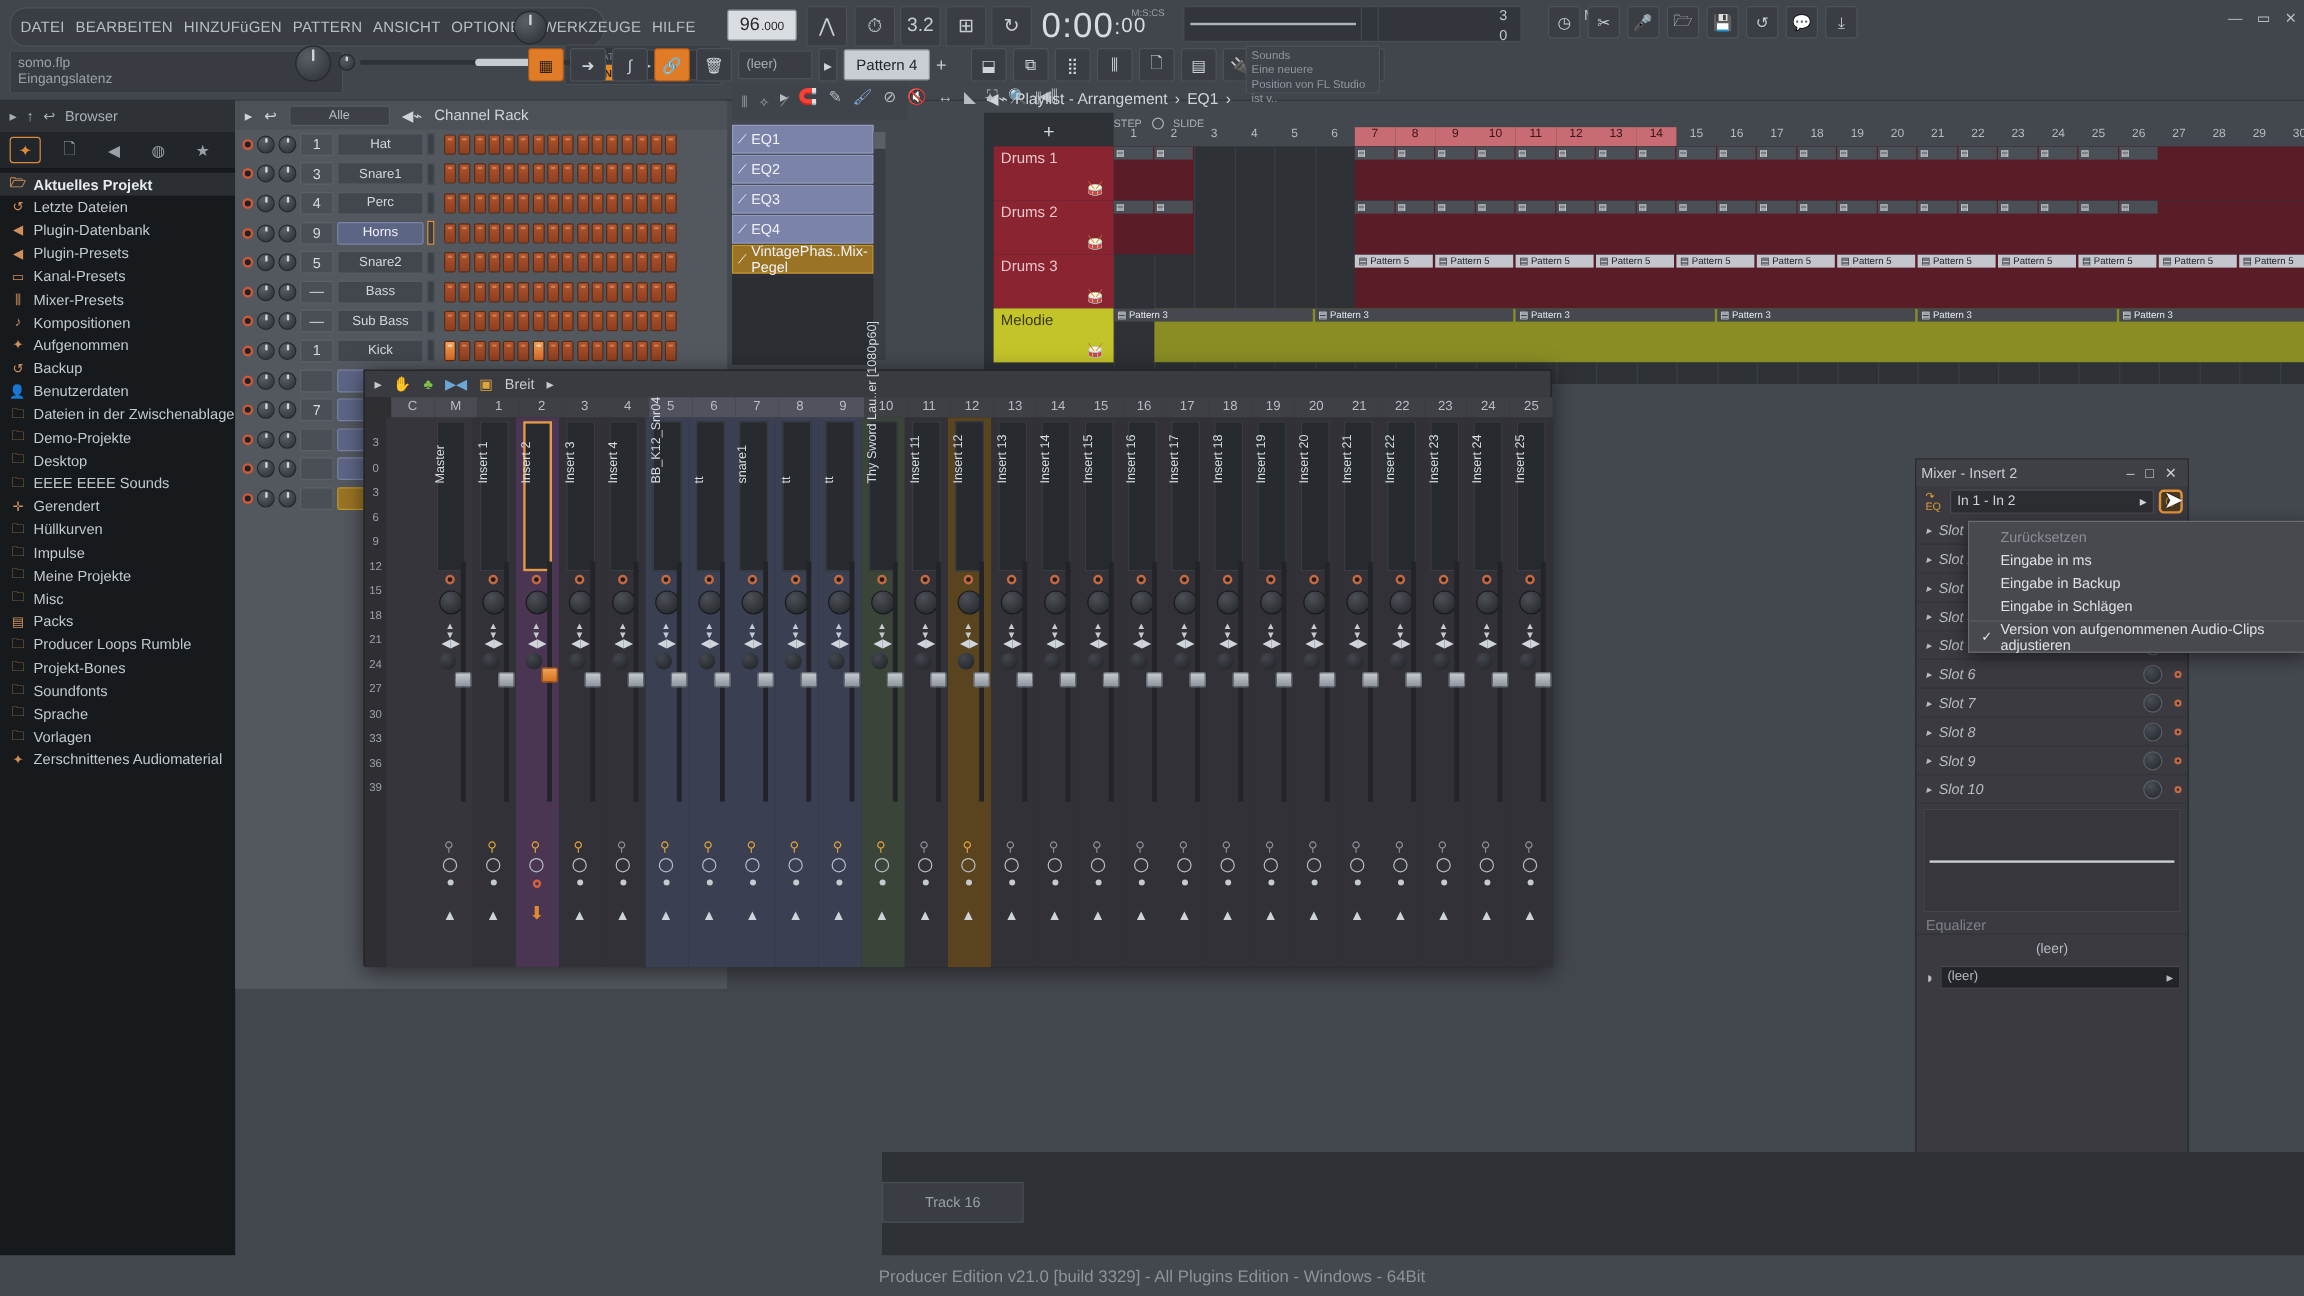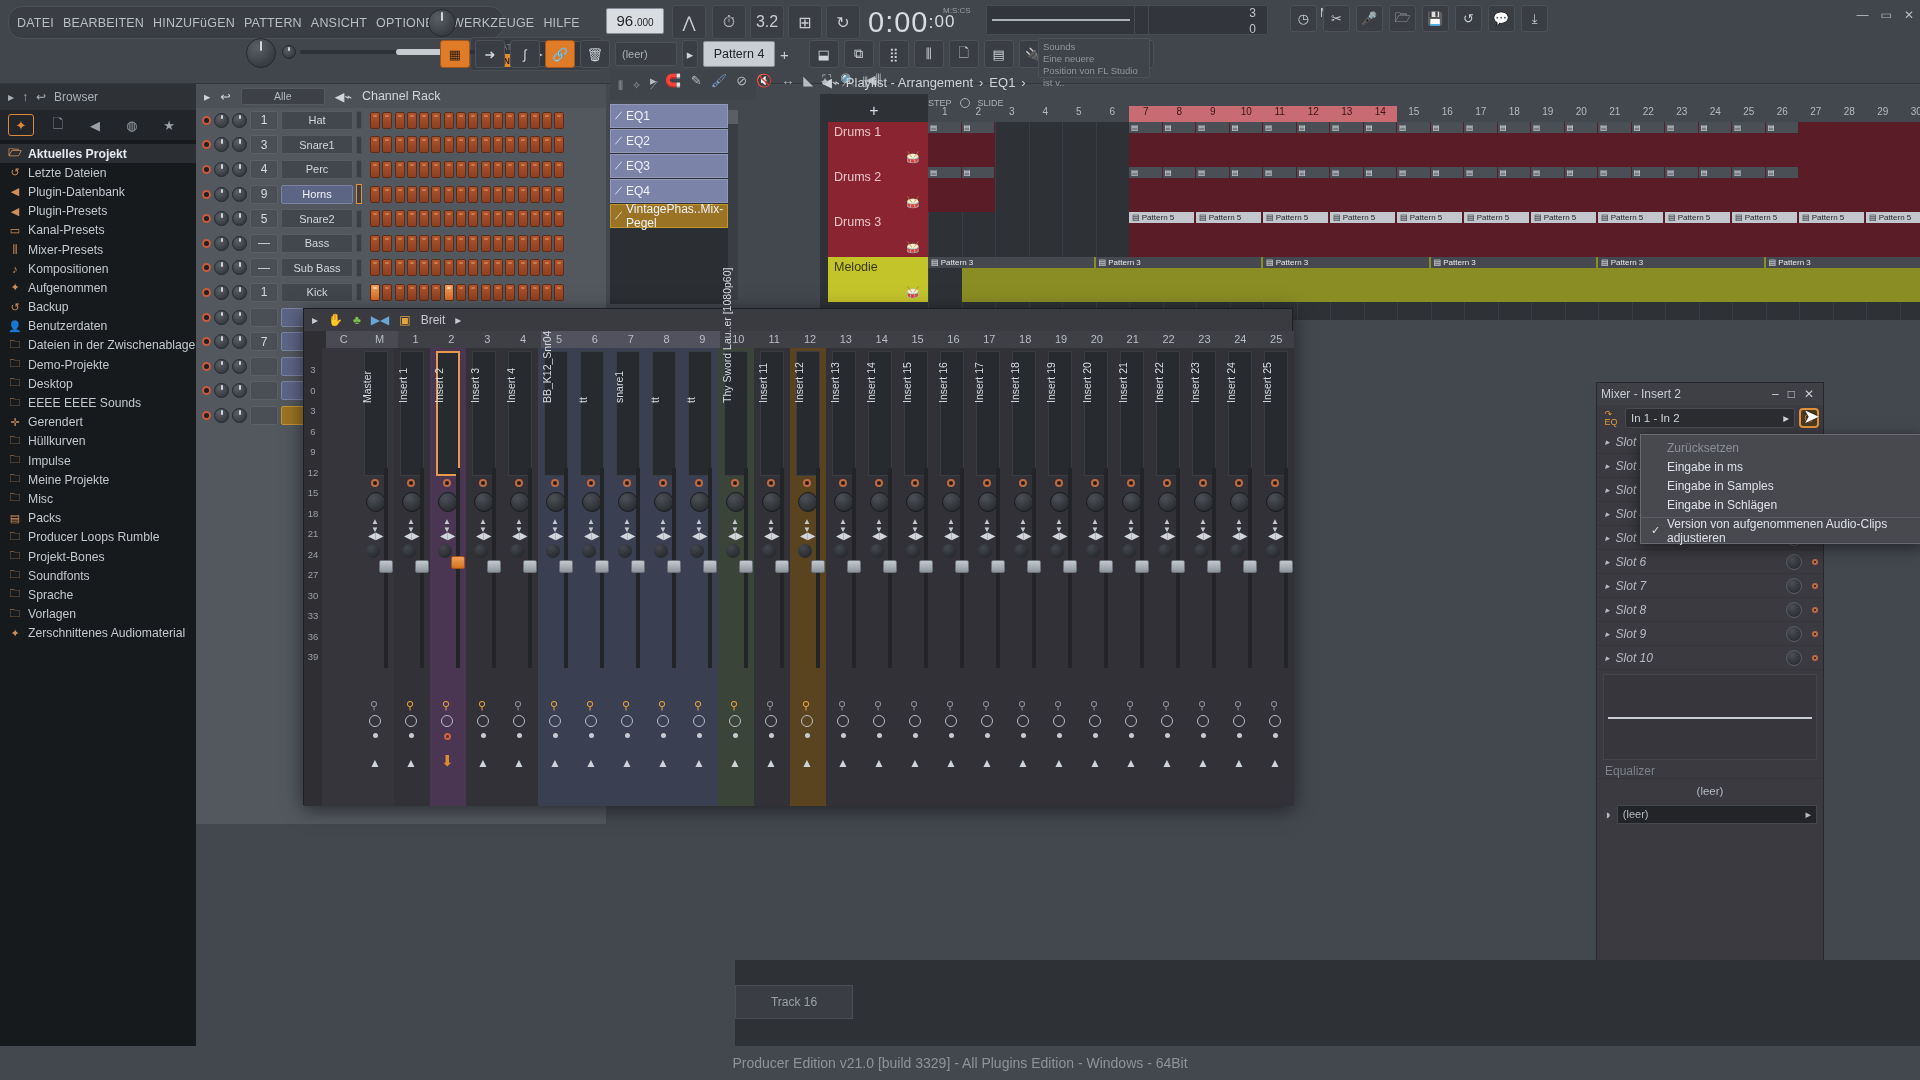--- a/index.html
+++ b/index.html
@@ -284,20 +284,24 @@
       <div class="trb">💬</div>
       <div class="trb">⤓</div>
     </div>
 
     <div style="position:absolute;right:6px;top:8px;display:flex;gap:12px;font-size:12px;color:#b7bcc4;">
       <span>—</span>
       <span>▭</span>
       <span>✕</span>
     </div>
 
+    <div class="filebox">
+      <div>somo.flp</div>
+      <div>Eingangslatenz</div>
+    </div>
     <div class="knob" style="position:absolute;left:246px;top:38px;width:30px;height:30px;"></div>
     <div class="knob" style="position:absolute;left:282px;top:45px;width:14px;height:14px;"></div>
     <div style="position:absolute;left:300px;top:50px;width:186px;height:4px;background:#2e3136;border-radius:2px;">
       <div style="position:absolute;left:96px;top:-1px;width:72px;height:6px;background:#c6cbd1;border-radius:3px;"></div>
     </div>
 
     <div class="row2" style="left:440px;top:40px;">
       <div class="sqbtn on">▦</div>
       <div class="sqbtn">➜</div>
       <div class="sqbtn">∫</div>
@@ -1582,21 +1586,21 @@
   </div>
 
   <div class="ctxmenu" id="ctx-menu">
       <div class="ctxitem dis" style="position: relative;">
         <span>Zurücksetzen</span>
       </div>
       <div class="ctxitem" style="position: relative;">
         <span>Eingabe in ms</span>
       </div>
       <div class="ctxitem" style="position: relative;">
-        <span>Eingabe in Samples</span>
+        <span>Eingabe in Backup</span>
       </div>
       <div class="ctxitem" style="position: relative;">
         <span>Eingabe in Schlägen</span>
       </div>
       <div class="ctxsep"></div>
       <div class="ctxitem" style="position: relative;">
         <span class="ctxcheck">✓</span>
         <span>Version von aufgenommenen Audio-Clips adjustieren</span>
       </div>
     </div>

